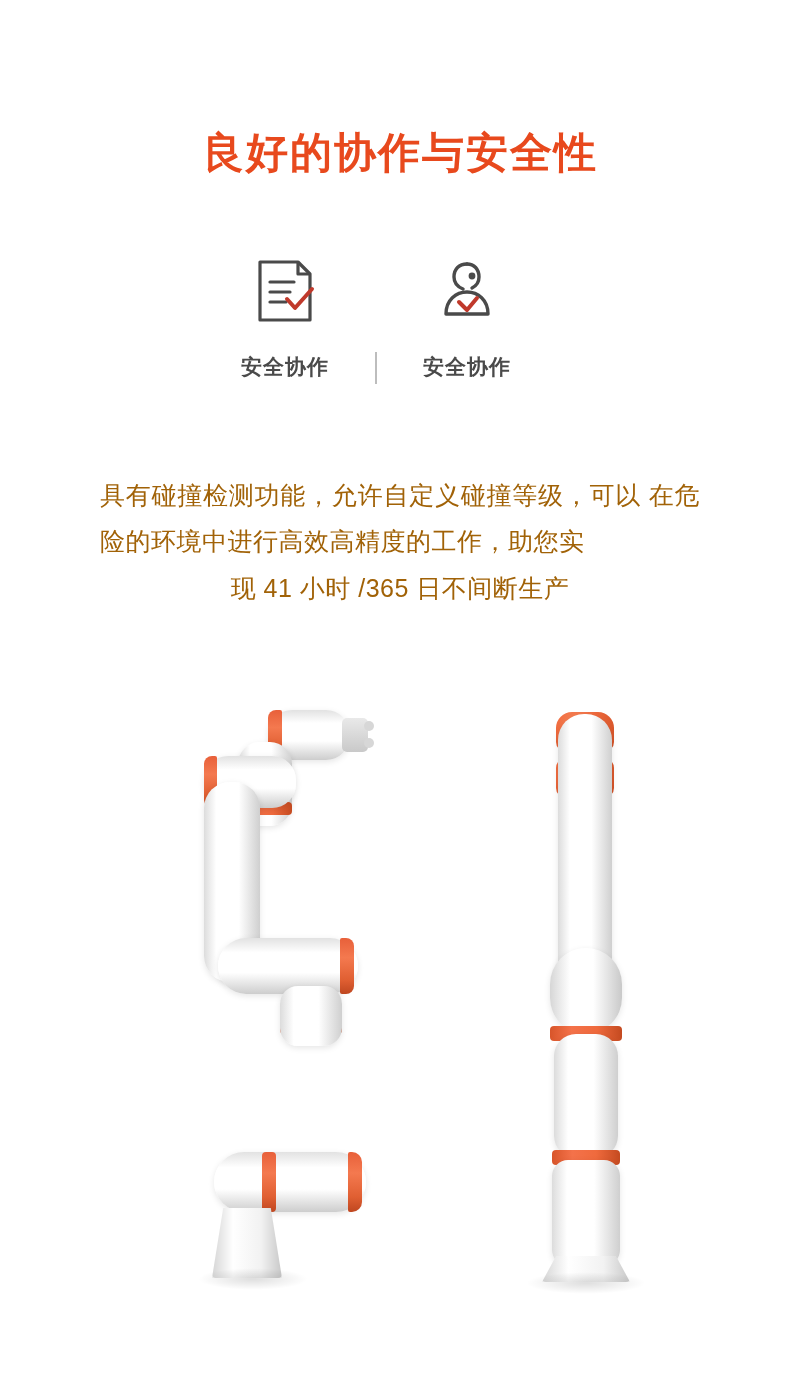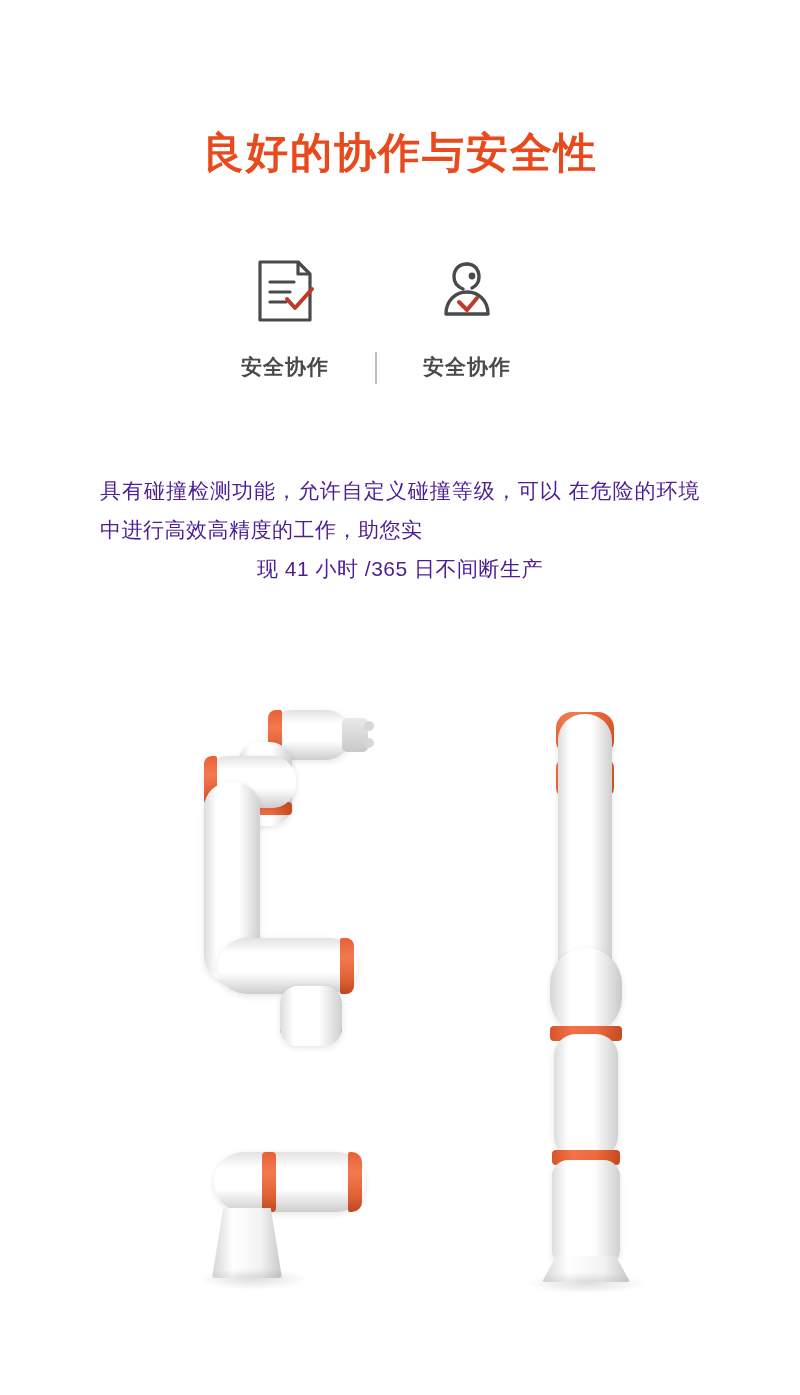--- a/index.html
+++ b/index.html
@@ -71,23 +71,23 @@
     background: #bdbdbd;
     margin-top: 104px;
   }
 
   
   .paragraph {
     position: absolute;
     top: 472px;
     left: 100px;
     width: 600px;
-    font-size: 21px;
+    font-size: 25px;
     line-height: 1.85;
-    color: #4c1d95;
+    color: #a16207;
     text-align: justify;
     letter-spacing: 0.5px;
   }
   .paragraph .last-line {
     display: block;
     text-align: center;
   }
 
   
   .product-area {

